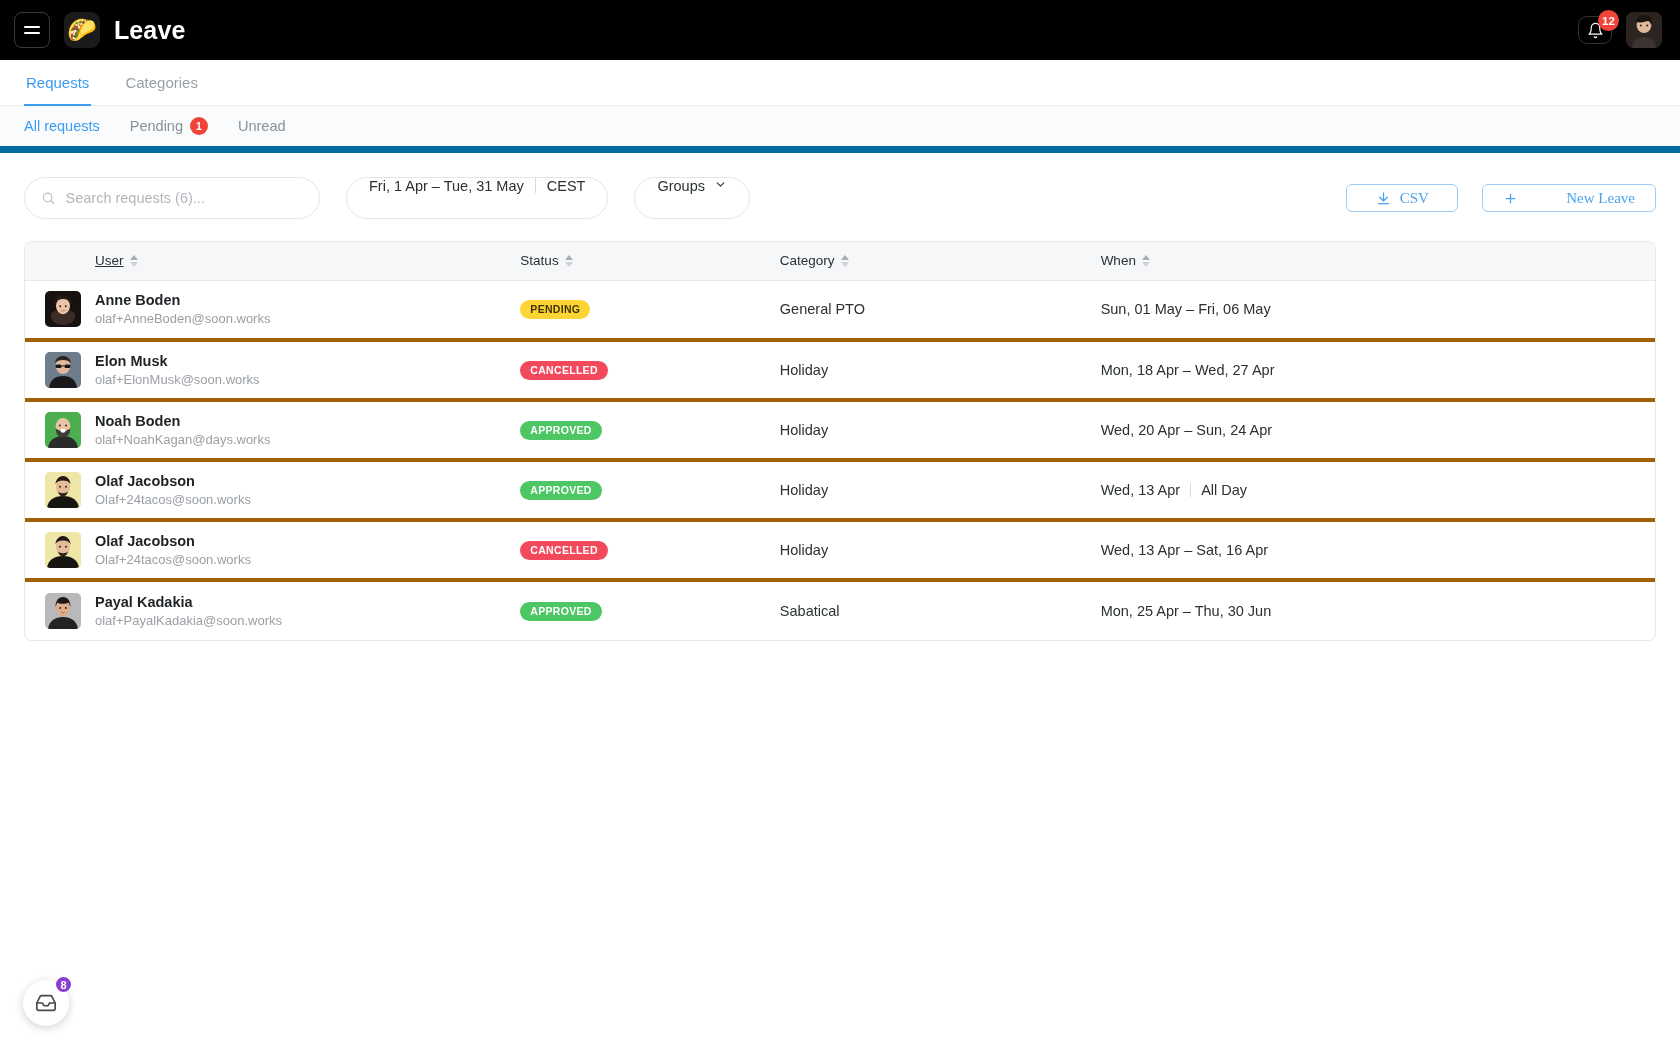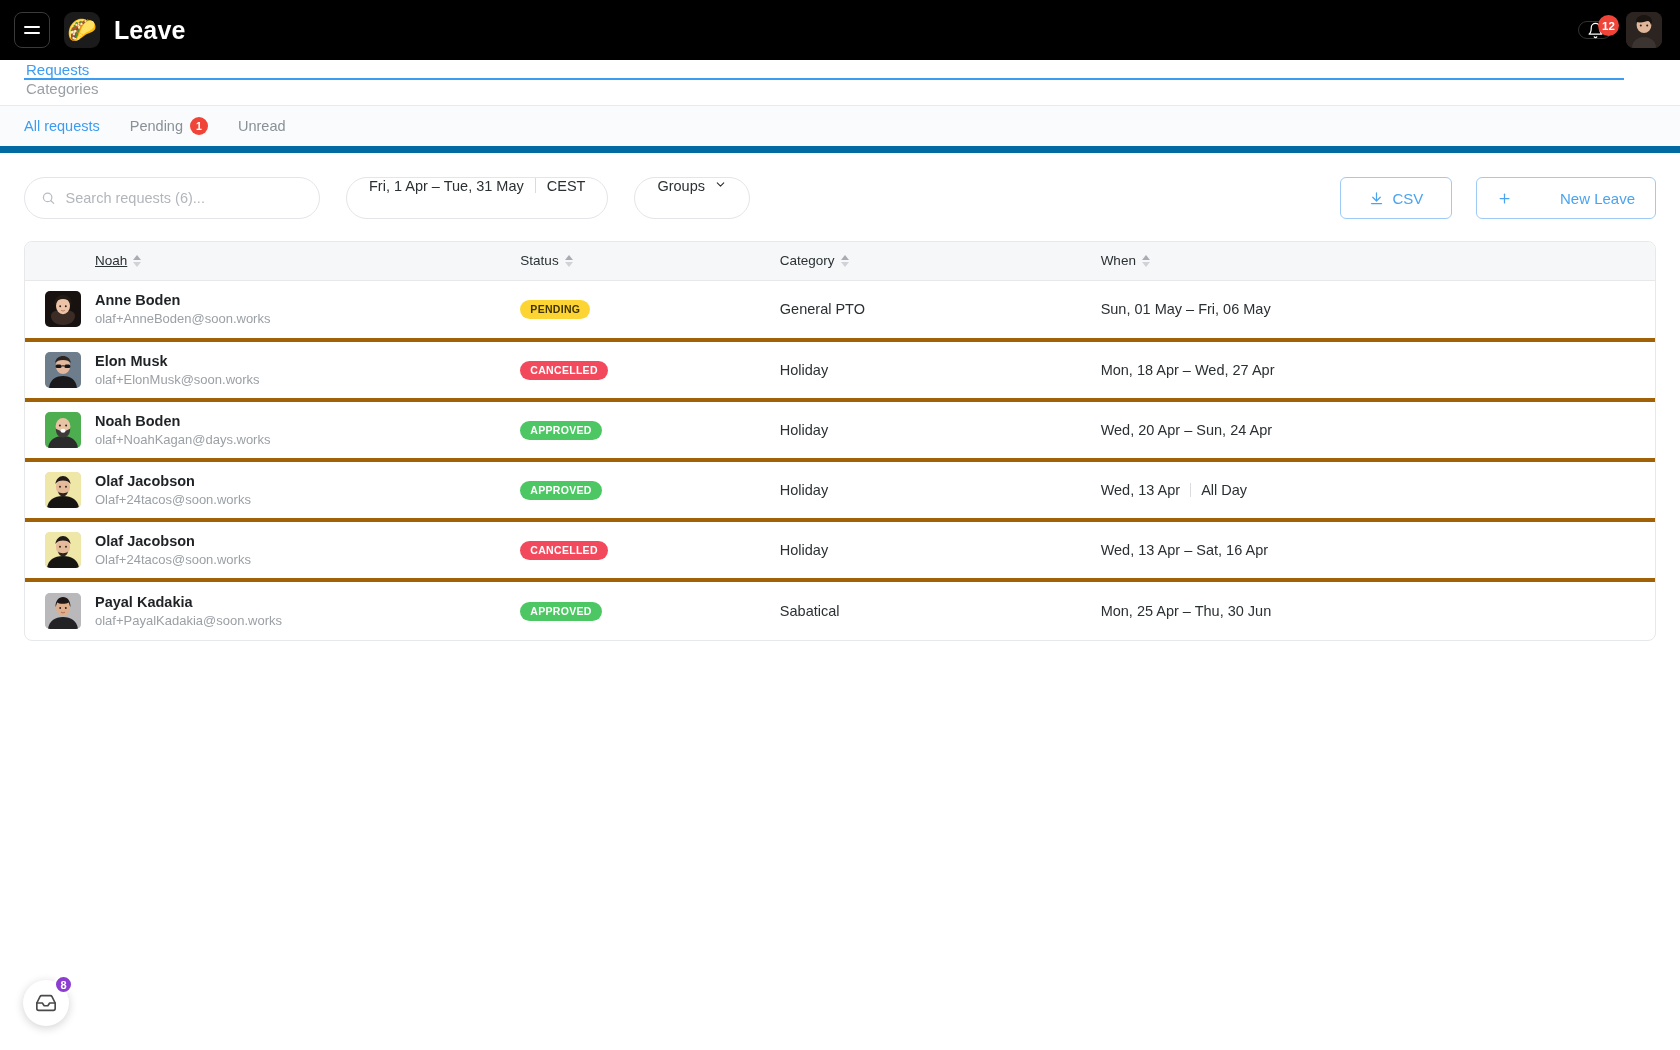--- a/index.html
+++ b/index.html
@@ -48,21 +48,21 @@
     font-size: 25px;
     font-weight: bold;
     margin-left: 14px;
     letter-spacing: 0.1px;
   }
   .topbar-right {
     margin-left: auto;
     display: flex; align-items: center; gap: 14px;
   }
   .bell-wrap {
-    width: 34px; height: 18px;
+    width: 34px; height: 28px;
     border: 1px solid #333; border-radius: 9px;
     display: flex; align-items: center; justify-content: center;
     position: relative; cursor: pointer;
   }
   .bell-badge {
     position: absolute; top: -7px; right: -8px;
     min-width: 21px; height: 21px;
     background: #f04438; color: #fff;
     border-radius: 11px;
     font-size: 11.5px; font-weight: bold;
@@ -75,21 +75,20 @@
     background: #2a2420;
   }
 
   
   .tabs-row {
     height: 46px;
     background: #ffffff;
     border-bottom: 1px solid #e9eaec;
     display: flex; align-items: stretch;
     padding: 0 24px;
-    flex-direction: column;
   }
   .tab {
     display: flex; align-items: center;
     font-size: 15px;
     color: #9aa0a6;
     padding: 0 2px;
     margin-right: 32px;
     cursor: pointer;
     border-bottom: 2px solid transparent;
     position: relative;
@@ -152,28 +151,28 @@
     background: #fff; cursor: pointer;
     white-space: nowrap;
   }
   .pill .sep {
     width: 1px; height: 15px; background: #d9dbdf;
     margin: 0 2px;
   }
   .pill .tz { color: #2b3033; }
   .toolbar-right { margin-left: auto; display: flex; gap: 24px; }
   .btn-outline {
-    height: 42px; min-width: 112px;
+    height: 28px; min-width: 112px;
     border: 1px solid #9ecbf5; border-radius: 6px;
     background: #fff; color: #4ba3ef;
     font-size: 15px;
     display: flex; align-items: center; justify-content: center; gap: 9px;
     cursor: pointer;
     padding: 0 20px;
-    font-family: Liberation Sans, sans-serif;
+    font-family: Liberation Serif, serif;
   }
   .btn-outline.wide { min-width: 164px; gap: 48px; }
 
   
   .table-wrap {
     margin: 22px 24px 0 24px;
     border: 1px solid #e6e8ea;
     border-radius: 8px;
     overflow: hidden;
     background: #fff;
@@ -369,21 +368,21 @@
       </div>
     </div>
   </div>
 
   <div class="table-wrap">
     <table class="table">
       <thead>
         <tr>
           <th class="col-user">
             <div class="th-inner">
-              <span class="th-label sorted">Noah</span>
+              <span class="th-label sorted">User</span>
               <span class="sort-arrows">
                 <span class="arrow-up"></span>
                   <span class="arrow-dn"></span>
               </span>
             </div>
           </th>
           <th class="col-status">
             <div class="th-inner">
               <span class="th-label">Status</span>
               <span class="sort-arrows">

